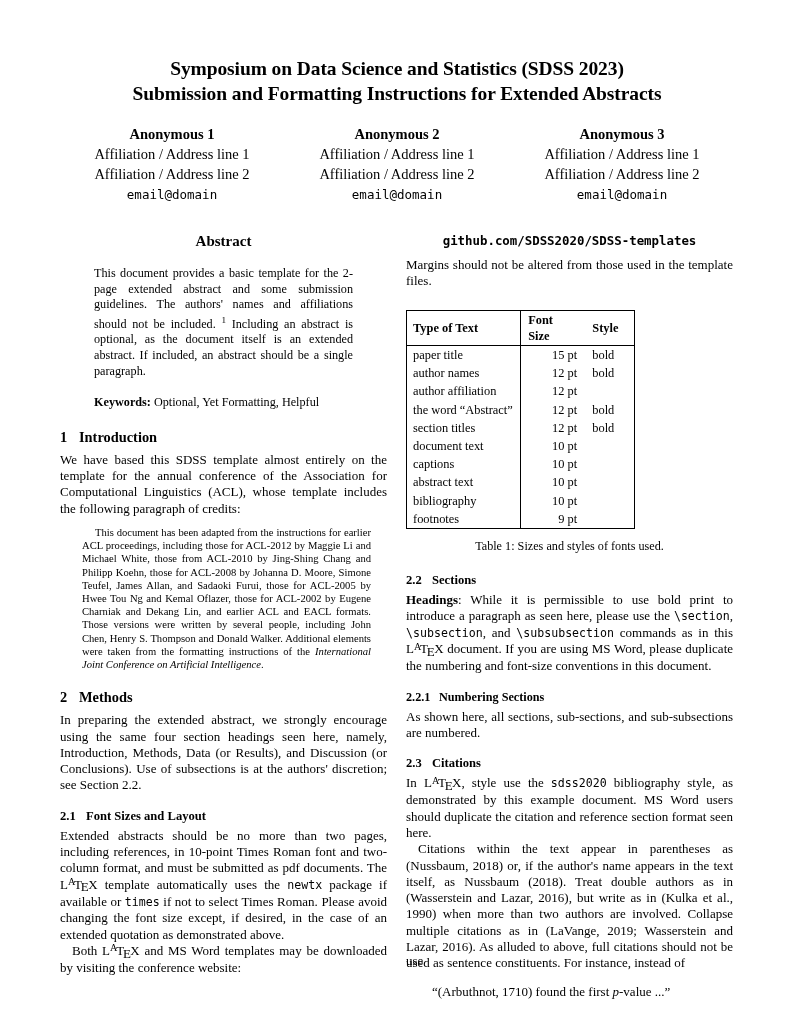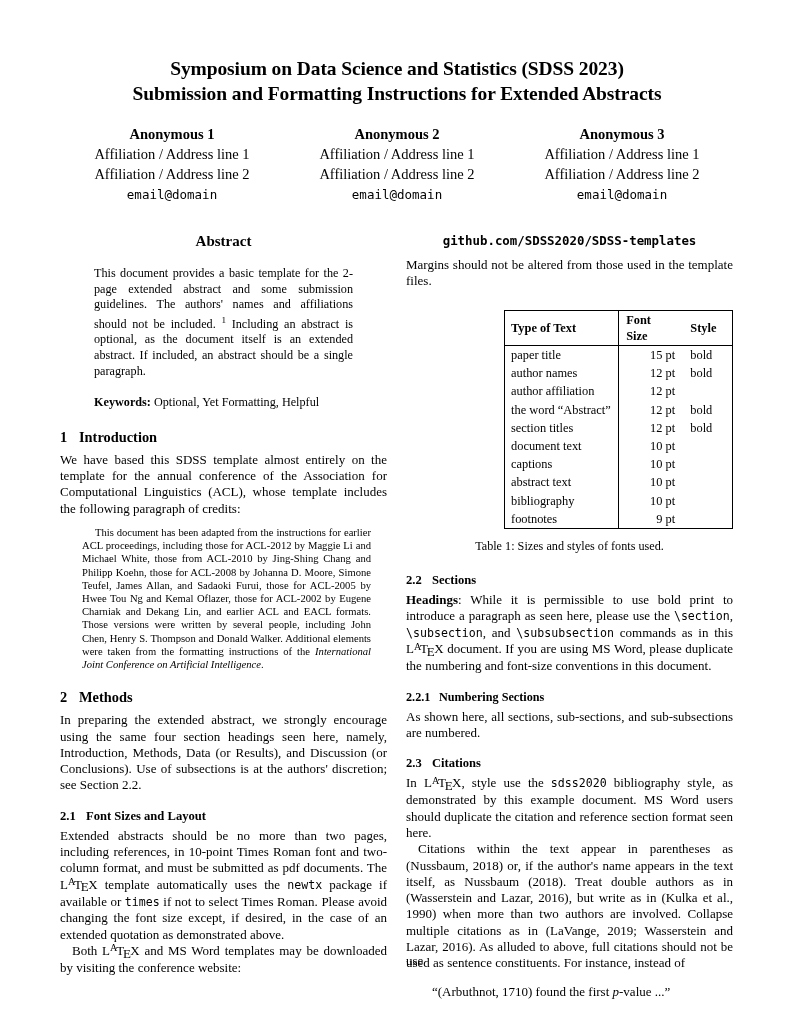--- a/index.html
+++ b/index.html
@@ -148,21 +148,21 @@
   }
   code, .tt {
     font-family: "DejaVu Sans Mono", "Liberation Mono", monospace;
     font-size: 11.6px;
   }
   .latex { white-space: nowrap; }
   .latex .a { font-size: 0.78em; position: relative; top: -0.33em; letter-spacing: -0.12em; }
   .latex .e { position: relative; top: 0.22em; margin-left: -0.09em; margin-right: -0.05em; }
 
   
-  .tbl-wrap { margin: 20px 0 0 0; display: flex; justify-content: flex-end; }
+  .tbl-wrap { margin: 20px 0 0 0; display: flex; justify-content: flex-start; }
   table.fonts {
     border-collapse: collapse;
     font-size: 12.4px;
     border: 1px solid #000;
     width: 229px;
   }
   table.fonts td, table.fonts th {
     padding: 1px 6px 1px 6px;
     line-height: 16.2px;
     font-weight: normal;

